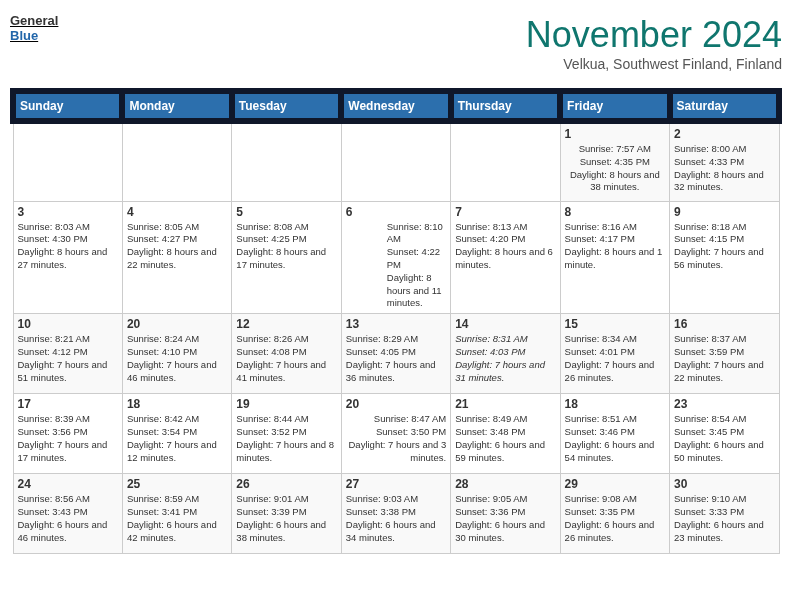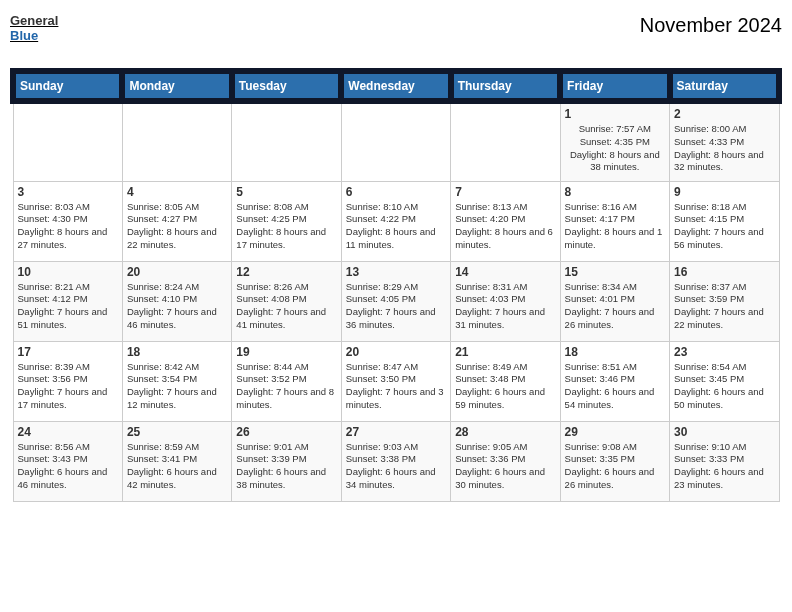--- a/index.html
+++ b/index.html
@@ -18,23 +18,23 @@
     }
     .logo {
       display: flex;
       align-items: center;
       gap: 4px;
     }
     .title-block {
       text-align: right;
     }
     .month-title {
-      font-size: 20px;
+      font-size: 36px;
       font-weight: normal;
-      color: #000000;
+      color: #0f766e;
     }
     .subtitle {
       font-size: 14px;
       color: #555;
     }
     table {
       width: 100%;
       border-collapse: collapse;
       table-layout: fixed;
     }
@@ -80,20 +80,21 @@
     <div style="display:flex;align-items:center;gap:0px;">
       <div style="position:relative;width:42px;height:38px;">
         <div style="font-size:13px;font-weight:bold;color:#333;line-height:1.15;">General</div>
         <div style="font-size:13px;font-weight:bold;color:#2266aa;line-height:1.15;">Blue</div>
 
       </div>
     </div>
   </div>
   <div class="title-block">
     <div class="month-title">November 2024</div>
+    <div class="subtitle">Velkua, Southwest Finland, Finland</div>
   </div>
 </div>
 
 <table>
   <thead>
     <tr id="header-row">
         <th>Sunday</th>
         <th>Monday</th>
         <th>Tuesday</th>
         <th>Wednesday</th>
@@ -136,21 +137,21 @@
 Daylight: 8 hours and 22 minutes.</div>
         </td>
         <td>
           <span class="day-num">5</span>
           <div class="cell-content" style="white-space: pre-line;">Sunrise: 8:08 AM
 Sunset: 4:25 PM
 Daylight: 8 hours and 17 minutes.</div>
         </td>
         <td>
           <span class="day-num">6</span>
-          <div class="cell-content" style="white-space: pre-line;">Sunrise: 8:10 AM
+          <div class="cell-content" style="white-space: pre-line; margin-left: 41px;">Sunrise: 8:10 AM
 Sunset: 4:22 PM
 Daylight: 8 hours and 11 minutes.</div>
         </td>
         <td>
           <span class="day-num">7</span>
           <div class="cell-content" style="white-space: pre-line;">Sunrise: 8:13 AM
 Sunset: 4:20 PM
 Daylight: 8 hours and 6 minutes.</div>
         </td>
         <td>
@@ -186,21 +187,21 @@
 Daylight: 7 hours and 41 minutes.</div>
         </td>
         <td>
           <span class="day-num">13</span>
           <div class="cell-content" style="white-space: pre-line;">Sunrise: 8:29 AM
 Sunset: 4:05 PM
 Daylight: 7 hours and 36 minutes.</div>
         </td>
         <td>
           <span class="day-num">14</span>
-          <div class="cell-content" style="white-space: pre-line;">Sunrise: 8:31 AM
+          <div class="cell-content" style="white-space: pre-line; font-style: italic;">Sunrise: 8:31 AM
 Sunset: 4:03 PM
 Daylight: 7 hours and 31 minutes.</div>
         </td>
         <td>
           <span class="day-num">15</span>
           <div class="cell-content" style="white-space: pre-line;">Sunrise: 8:34 AM
 Sunset: 4:01 PM
 Daylight: 7 hours and 26 minutes.</div>
         </td>
         <td>
@@ -224,21 +225,21 @@
 Daylight: 7 hours and 12 minutes.</div>
         </td>
         <td>
           <span class="day-num">19</span>
           <div class="cell-content" style="white-space: pre-line;">Sunrise: 8:44 AM
 Sunset: 3:52 PM
 Daylight: 7 hours and 8 minutes.</div>
         </td>
         <td>
           <span class="day-num">20</span>
-          <div class="cell-content" style="white-space: pre-line;">Sunrise: 8:47 AM
+          <div class="cell-content" style="white-space: pre-line; text-align: right;">Sunrise: 8:47 AM
 Sunset: 3:50 PM
 Daylight: 7 hours and 3 minutes.</div>
         </td>
         <td>
           <span class="day-num">21</span>
           <div class="cell-content" style="white-space: pre-line;">Sunrise: 8:49 AM
 Sunset: 3:48 PM
 Daylight: 6 hours and 59 minutes.</div>
         </td>
         <td>

